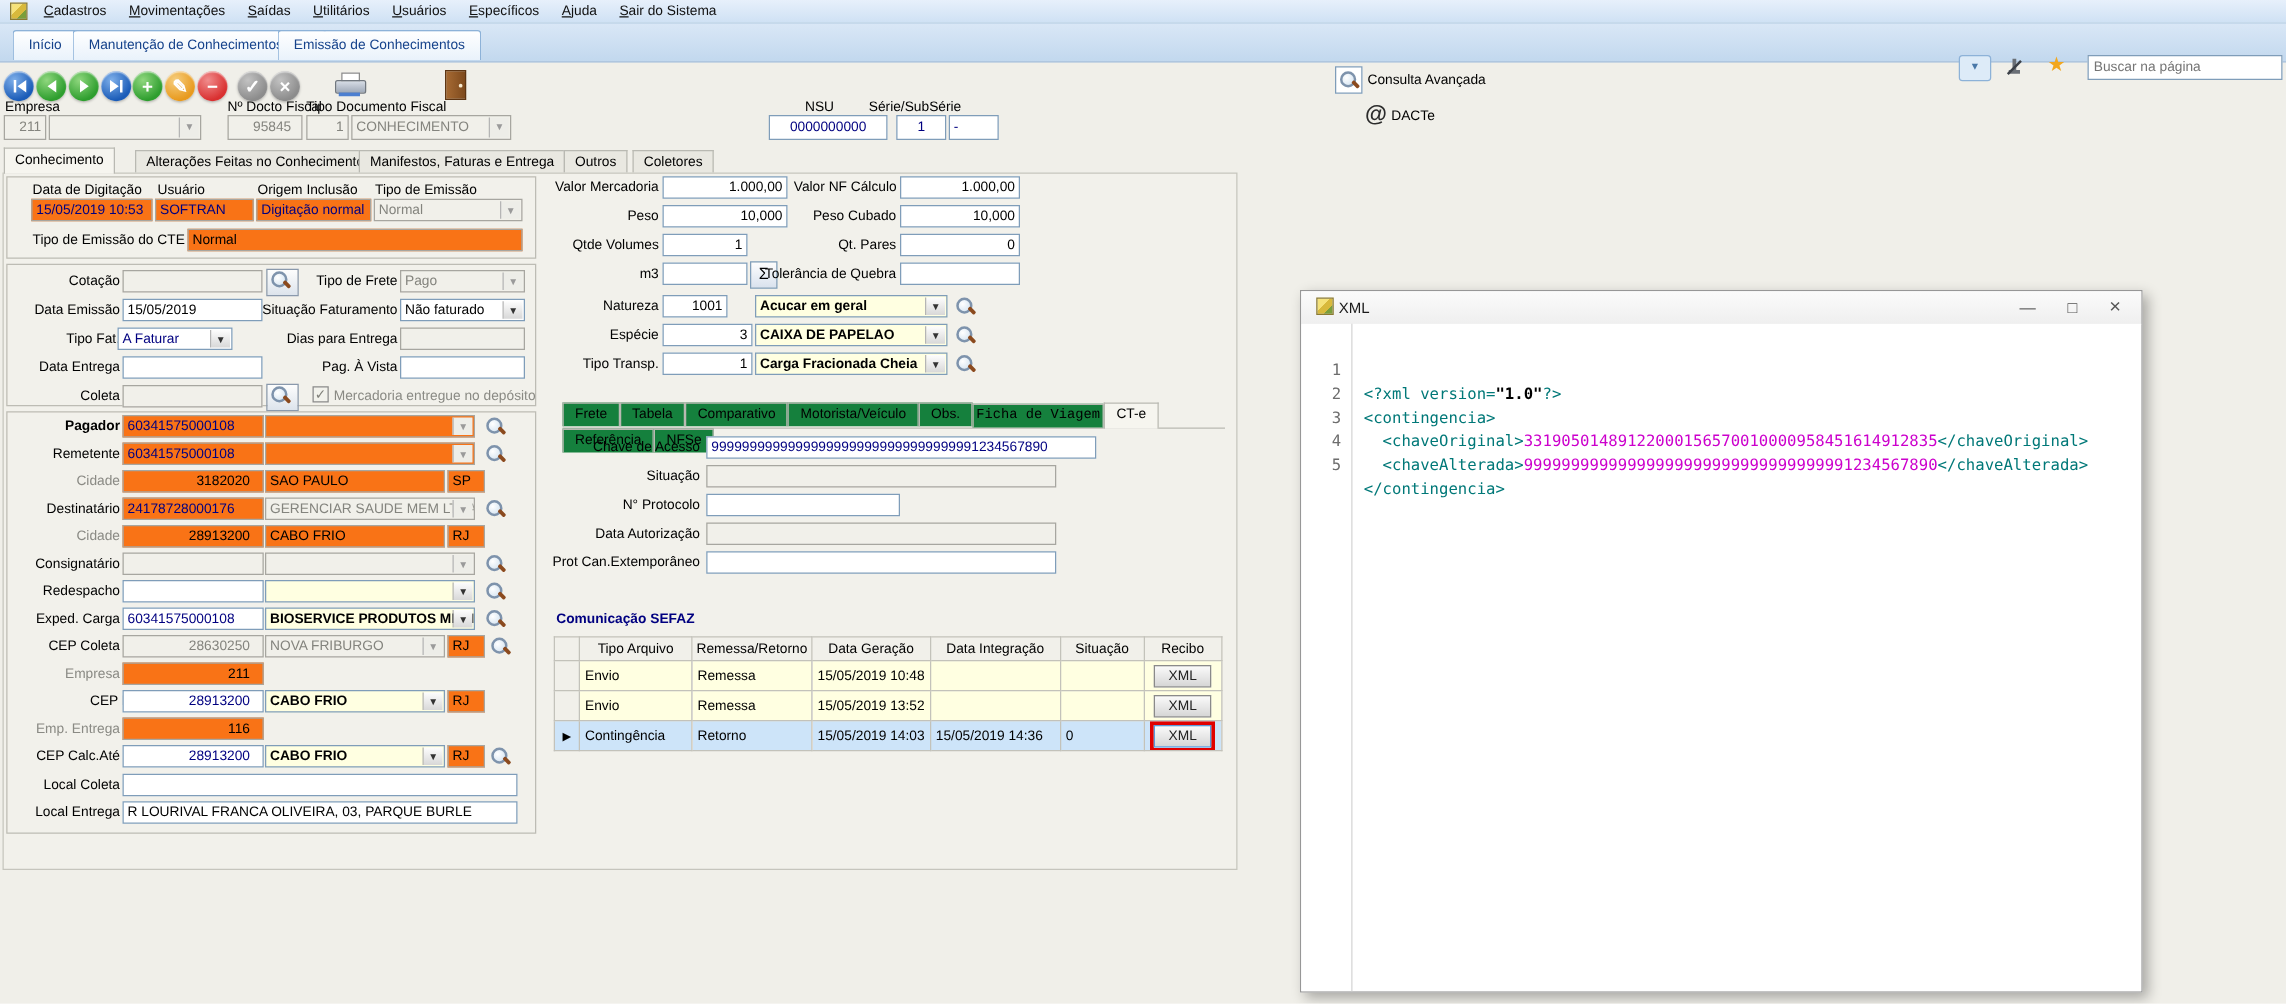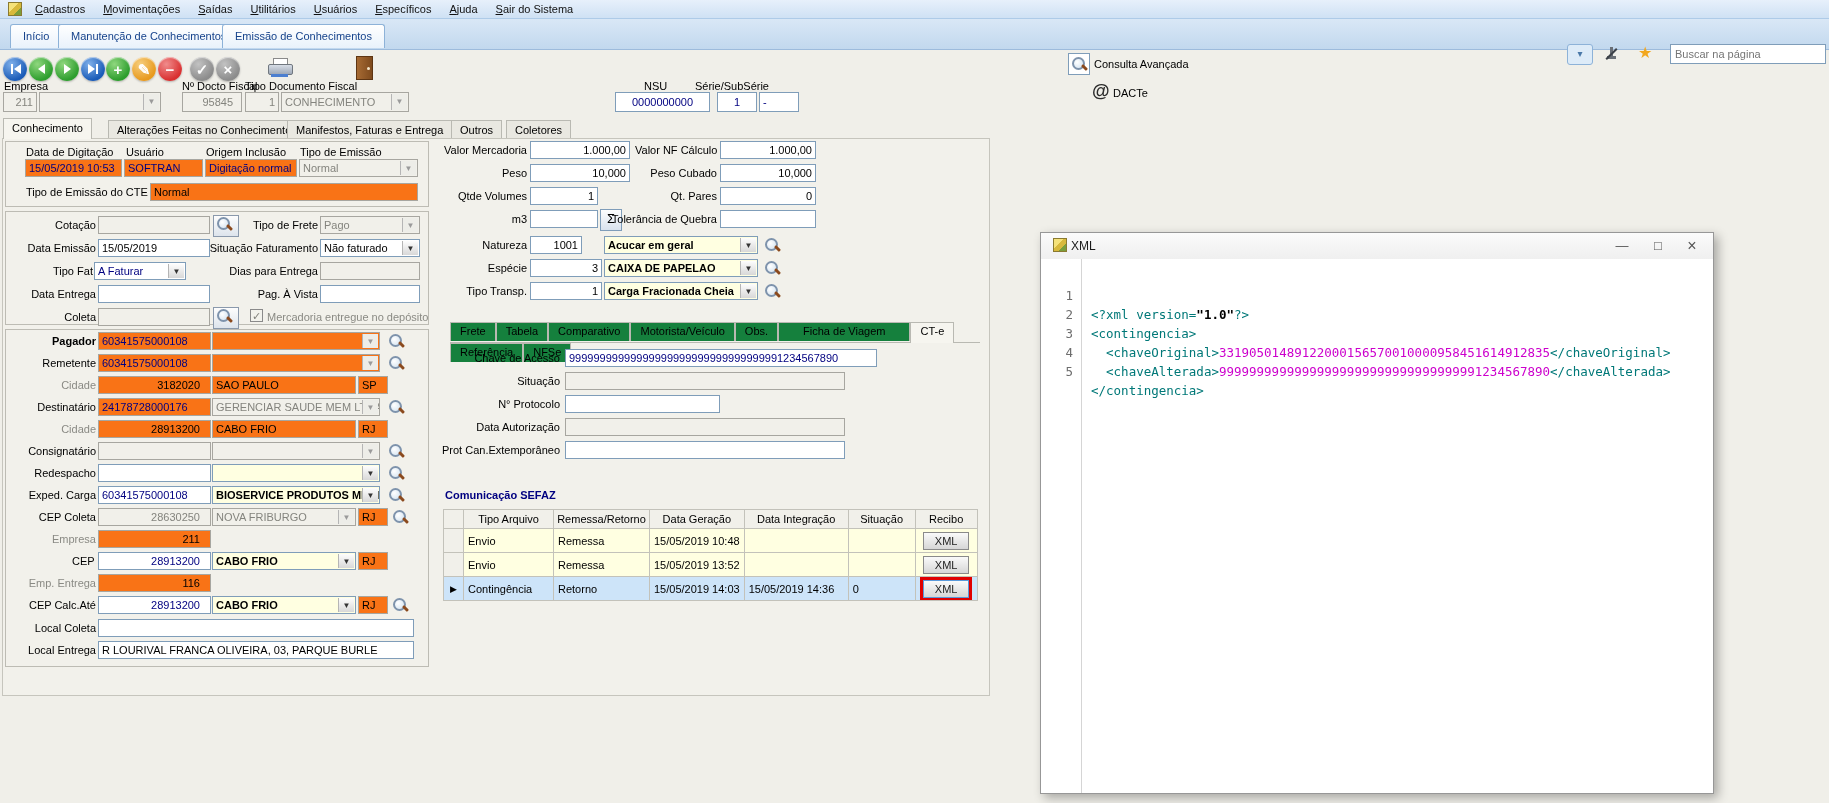--- a/index.html
+++ b/index.html
@@ -381,21 +381,21 @@
 
   <span class="lbl-r" style="left:420px;top:285px;width:107px;">Tipo Transp.</span>
   <span class="fld t-r blk" style="left:530px;top:282px;width:72px;">1</span>
   <span class="fld yel" style="left:604px;top:282px;width:154px;"><span>Carga Fracionada Cheia</span><span class="arrow">▼</span></span>
   <span class="mag" style="left:764px;top:283px;">
       <i class="g"></i>
       <i class="h"></i>
     </span>
 
   <div class="abs" style="left:450px;top:322px;width:530px;height:20px;border-bottom:1px solid #B9B9B2;">
-    <span class="stab">Frete</span><span class="stab">Tabela</span><span class="stab">Comparativo</span><span class="stab">Motorista/Veículo</span><span class="stab">Obs.</span><span class="stab" style="padding:0 24px;">Ficha de Viagem</span><span class="stab on">CT-e</span><span class="stab">Referência</span><span class="stab">NFSe</span>
+    <span class="stab">Frete</span><span class="stab">Tabela</span><span class="stab">Comparativo</span><span class="stab">Motorista/Veículo</span><span class="stab">Obs.</span><span class="stab" style="padding:0 2px;font-family:Liberation Mono, monospace;">Ficha de Viagem</span><span class="stab on">CT-e</span><span class="stab">Referência</span><span class="stab">NFSe</span>
   </div>
 
   <span class="lbl-r" style="left:395px;top:352px;width:165px;">Chave de Acesso</span>
   <span class="fld" style="left:565px;top:349px;width:312px;">99999999999999999999999999999999991234567890</span>
   <span class="lbl-r" style="left:395px;top:375px;width:165px;">Situação</span>
   <span class="fld dis" style="left:565px;top:372px;width:280px;"></span>
   <span class="lbl-r" style="left:395px;top:398px;width:165px;">N° Protocolo</span>
   <span class="fld" style="left:565px;top:395px;width:155px;"></span>
   <span class="lbl-r" style="left:395px;top:421px;width:165px;">Data Autorização</span>
   <span class="fld dis" style="left:565px;top:418px;width:280px;"></span>

